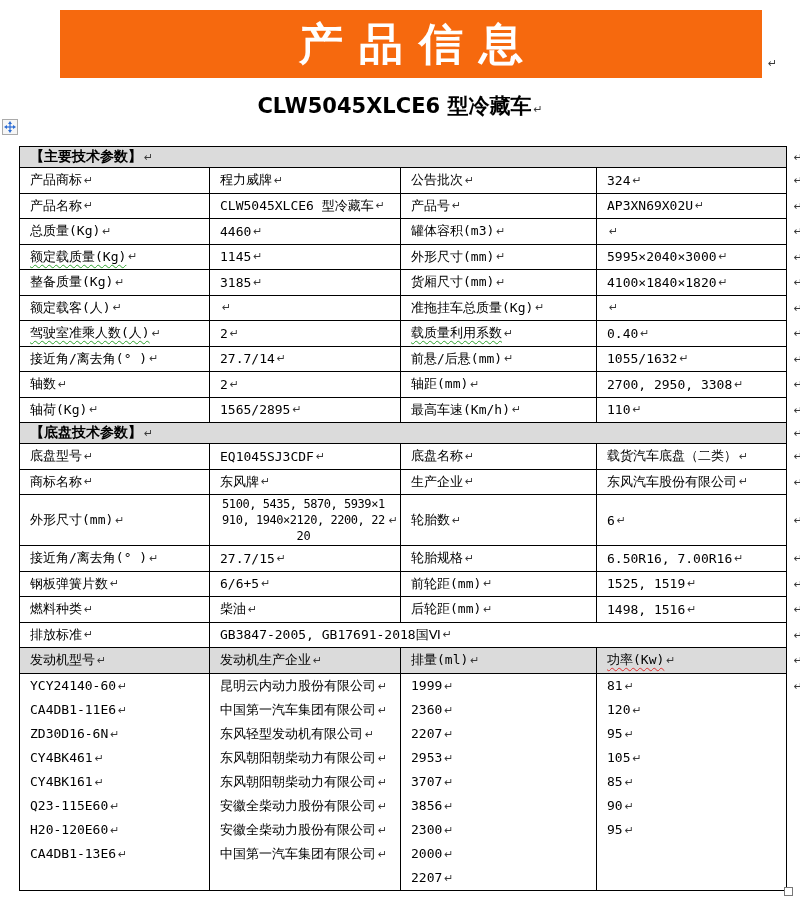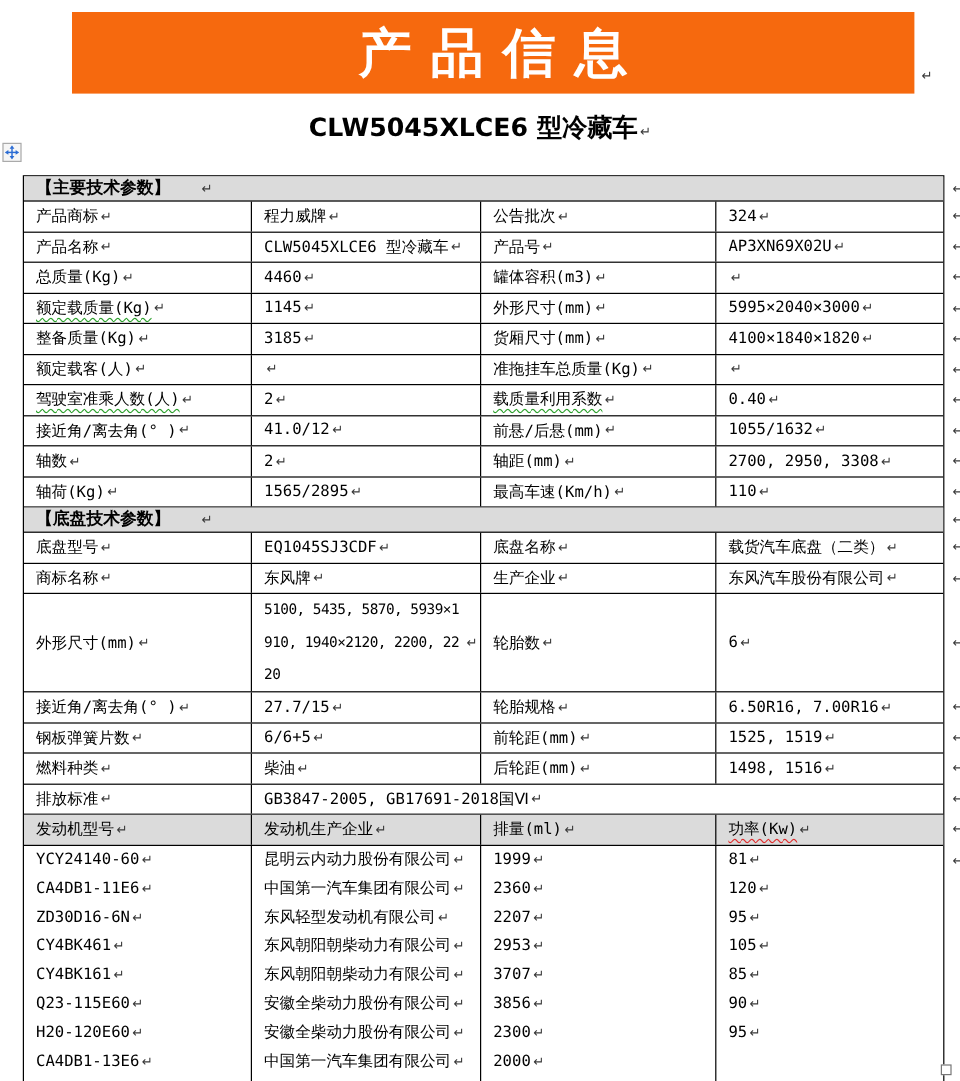--- a/index.html
+++ b/index.html
@@ -27,24 +27,24 @@
   .cell{border-right:1px solid #000;display:flex;align-items:center;
         padding:0 2px 0 10px;min-height:24.5px;box-sizing:border-box;font-size:13px;}
   .cell:nth-last-child(2){border-right:none;}
   .c1{width:190px;flex:none;}
   .c2{width:191px;flex:none;}
   .c3{width:196px;flex:none;}
   .c4{flex:1;}
   .cfull{flex:1;}
   .cspan{flex:1;}
   .sec{background:var(--secbg,#DBDBDB);}
-  .sec .cell{min-height:20px;font-weight:bold;font-size:14px;gap:24px;}
+  .sec .cell{min-height:20px;font-weight:bold;font-size:14px;}
   .ehead{background:var(--secbg,#DBDBDB);}
   .tallrow .c2{min-height:50px;}
-  .wrapcell span.txt{font-size:12px;letter-spacing:-0.45px;word-break:break-all;line-height:27px;}
+  .wrapcell span.txt{font-size:12px;letter-spacing:-0.45px;word-break:break-all;line-height:16px;text-align:center;}
   .blockcell{flex-direction:column;align-items:stretch;justify-content:flex-start;padding:0 2px 0 10px;}
   .line{height:24px;line-height:24px;white-space:nowrap;}
   .rowmark{position:absolute;right:-17px;top:50%;transform:translateY(-50%);
            font-family:"DejaVu Sans",sans-serif;font-size:11px;color:#3a3a3a;}
   .eblock .rowmark{top:12px;}
   .sq-green{text-decoration-line:underline;text-decoration-style:wavy;
             text-decoration-color:var(--sqg,#2EA12E);text-decoration-thickness:1px;text-underline-offset:3px;}
   .sq-red{text-decoration-line:underline;text-decoration-style:wavy;
           text-decoration-color:var(--sqr,#E03030);text-decoration-thickness:1px;text-underline-offset:3px;}
   .resize-handle{position:absolute;left:784px;top:887px;width:7px;height:7px;
@@ -219,21 +219,21 @@
           <span class="pm">↵</span>
         </div>
         <span class="rowmark">↵</span>
       </div>
       <div class="row ">
         <div class="cell c1">
           <span class="txt">接近角/离去角(° )</span>
           <span class="pm">↵</span>
         </div>
         <div class="cell c2">
-          <span class="txt">41.0/12</span>
+          <span class="txt">27.7/14</span>
           <span class="pm">↵</span>
         </div>
         <div class="cell c3">
           <span class="txt">前悬/后悬(mm)</span>
           <span class="pm">↵</span>
         </div>
         <div class="cell c4">
           <span class="txt">1055/1632</span>
           <span class="pm">↵</span>
         </div>

